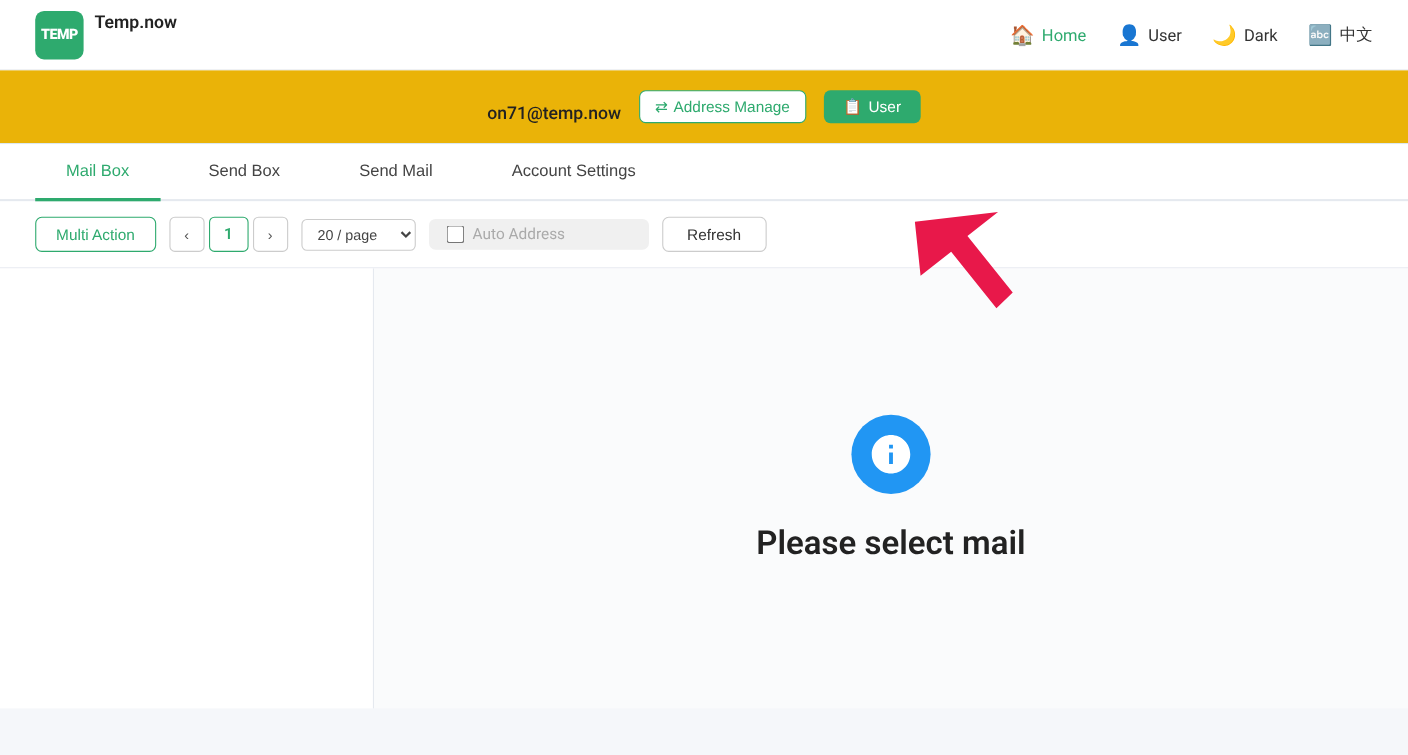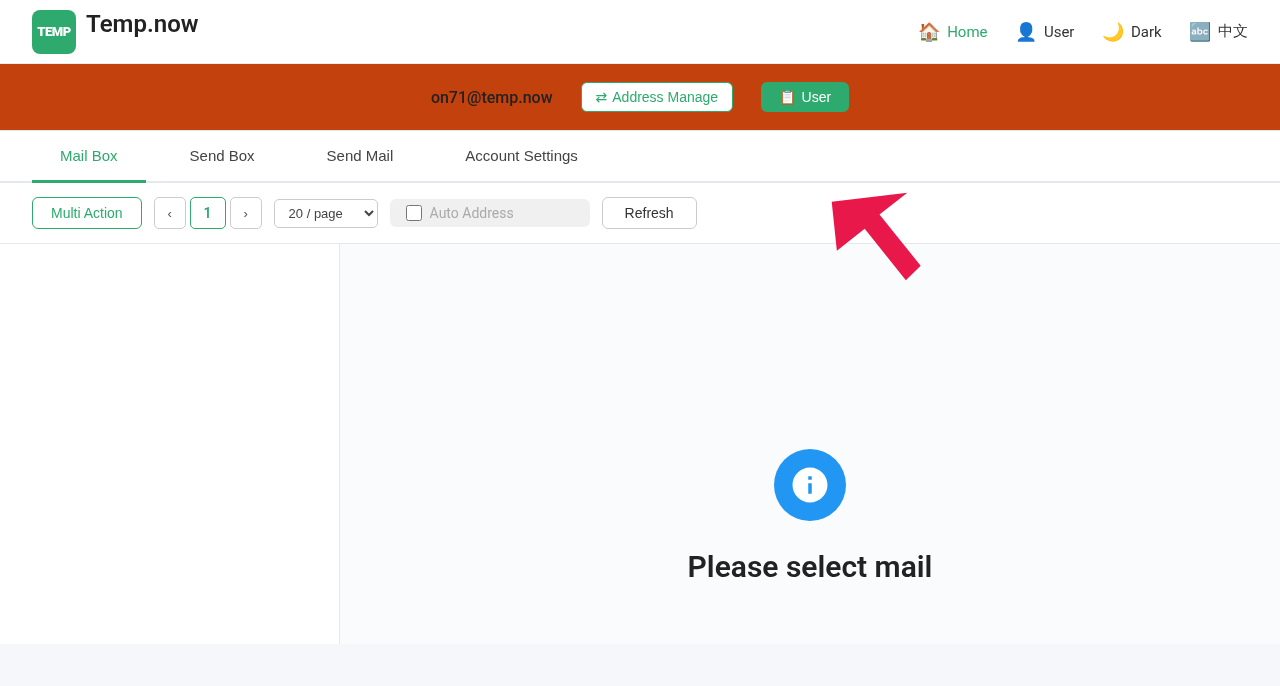--- a/index.html
+++ b/index.html
@@ -33,21 +33,21 @@
       border-radius: 8px;
       display: flex;
       align-items: center;
       justify-content: center;
       color: #fff;
       font-weight: 900;
       font-size: 13px;
       letter-spacing: -0.5px;
     }
     .logo-title {
-      font-size: 24px;
+      font-size: 16px;
       font-weight: 600;
       color: #222;
     }
     .nav-items {
       display: flex;
       align-items: center;
       gap: 28px;
     }
     .nav-item {
       display: flex;
@@ -57,25 +57,25 @@
       cursor: pointer;
       color: #333;
     }
     .nav-item.green { color: #2eaa6e; }
     .nav-icon {
       font-size: 18px;
     }
 
     
     .email-bar {
-      background: #c2410c;
-      display: flex;
-      align-items: center;
-      justify-content: center;
-      gap: 28px;
+      background: #eab308;
+      display: flex;
+      align-items: flex-end;
+      justify-content: center;
+      gap: 16px;
       padding: 18px 32px;
       border-bottom: 1px solid #dce8f0;
     }
     .email-address {
       font-size: 16px;
       font-weight: 500;
       color: #222;
     }
     .btn-address-manage {
       background: #fff;
@@ -227,21 +227,21 @@
       border-right: 1px solid #e5e9ef;
       background: #fff;
       min-height: 400px;
     }
     .mail-detail-pane {
       flex: 1;
       background: #fafbfc;
       display: flex;
       flex-direction: column;
       align-items: center;
-      justify-content: flex-end;
+      justify-content: center;
       padding: 60px 20px;
     }
     .info-icon-circle {
       width: 72px;
       height: 72px;
       background: #2196f3;
       border-radius: 50%;
       display: flex;
       align-items: center;
       justify-content: center;

